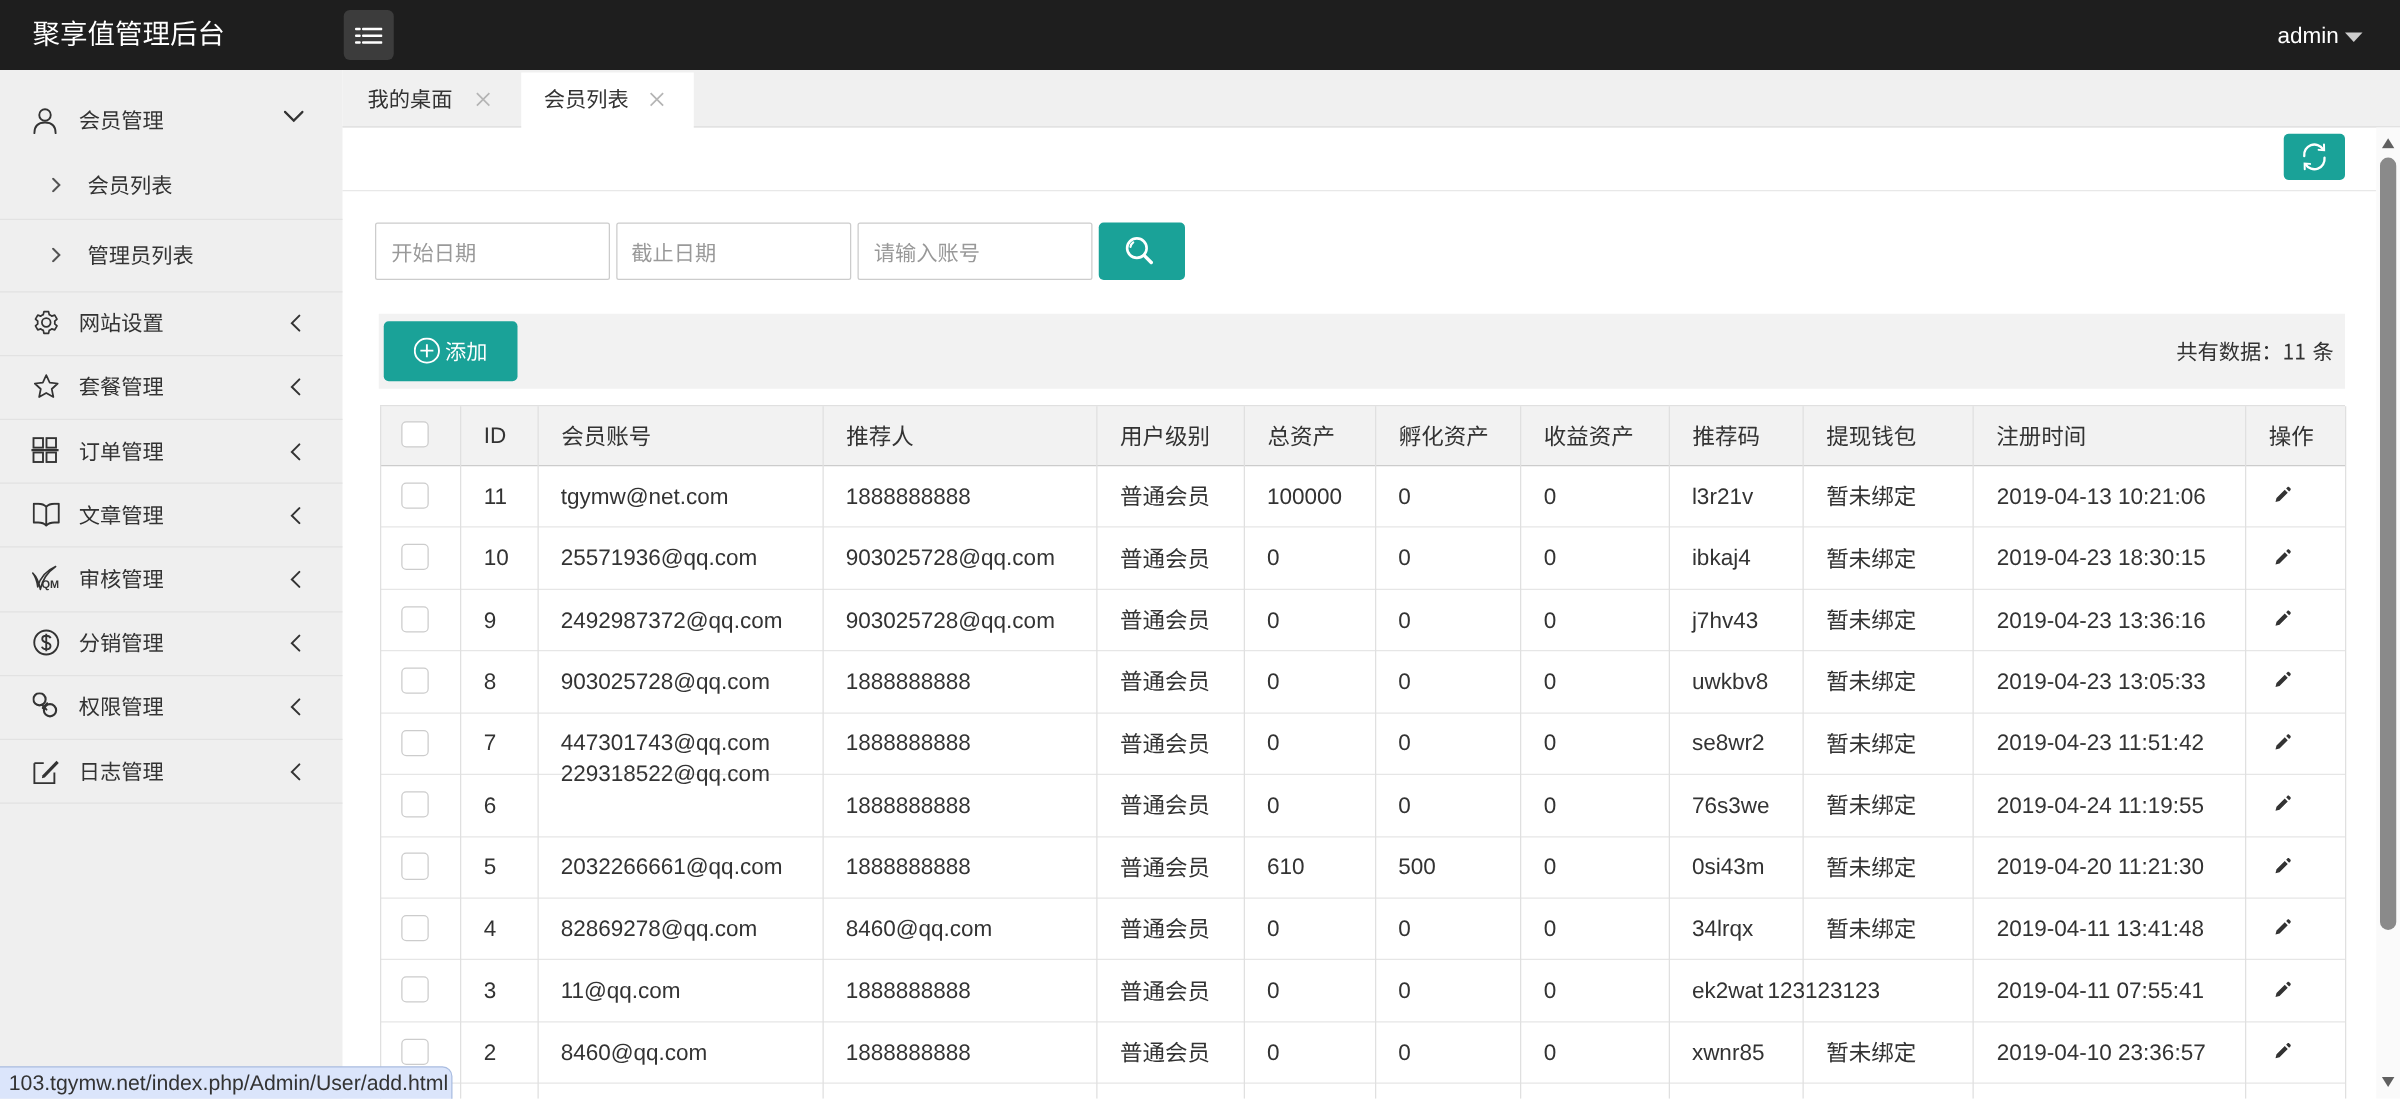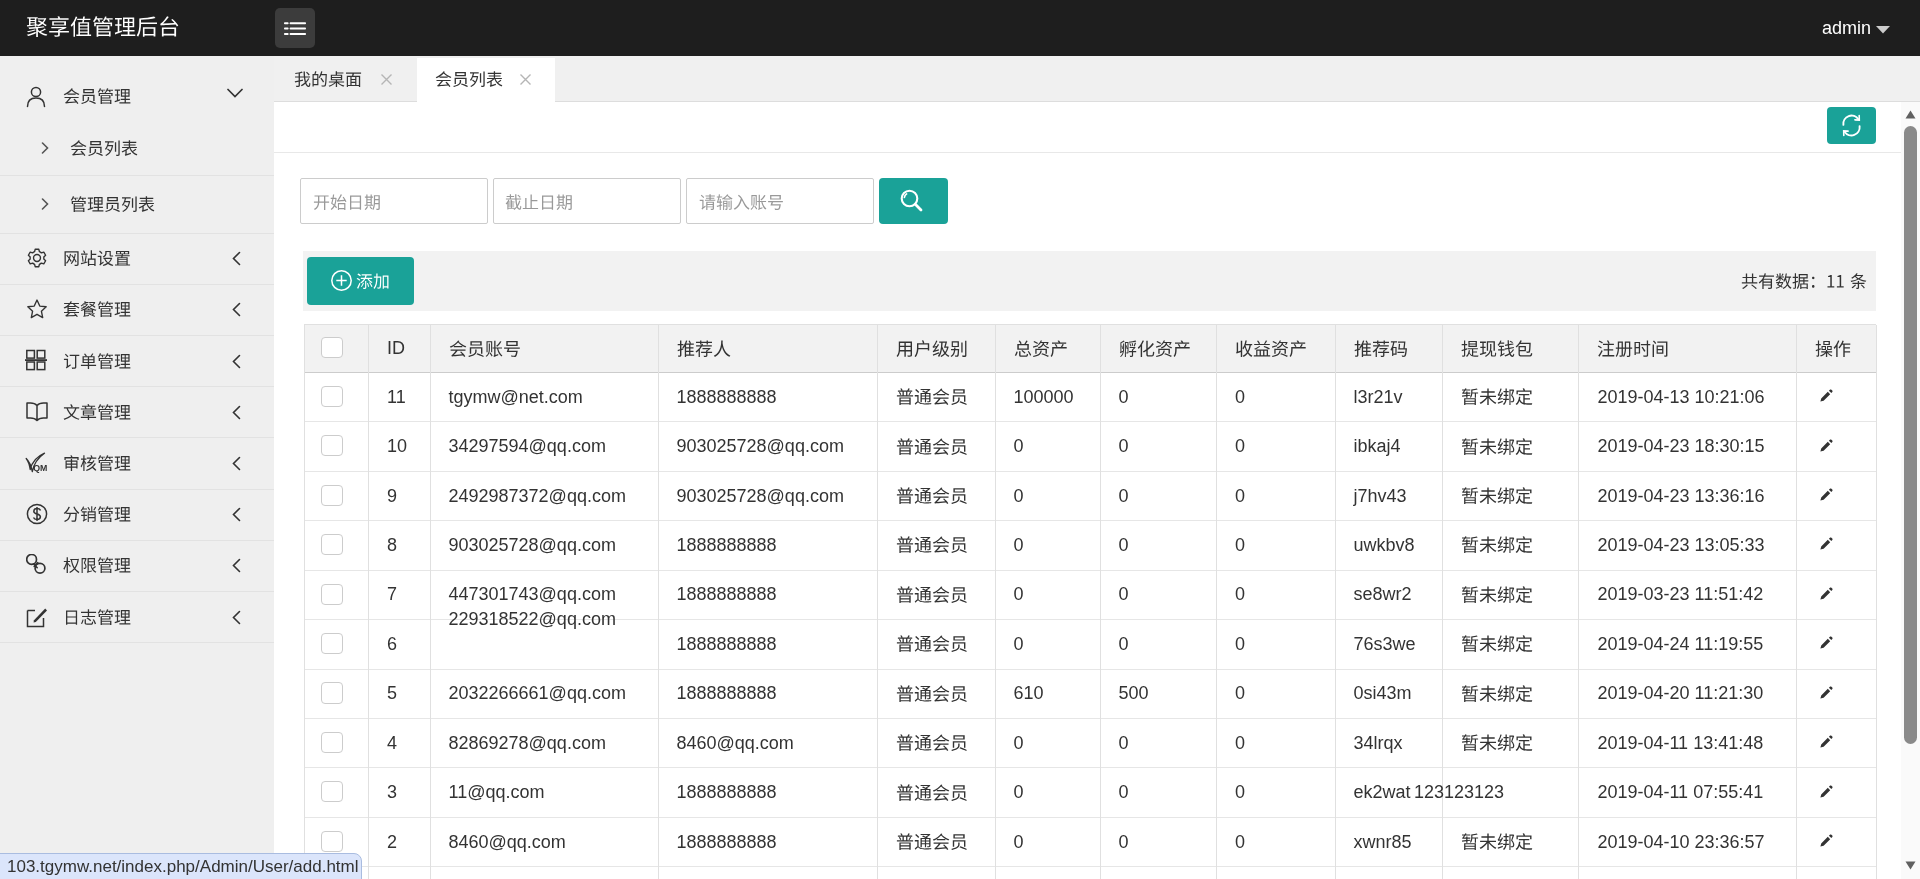--- a/index.html
+++ b/index.html
@@ -451,21 +451,21 @@
       <use href="#g86" x="18.0"></use>
       <use href="#g87" x="36.0"></use>
       <use href="#g88" x="54.0"></use>
     </svg></div>
 <div class="lat" style="left:1597.4px;top:386.6px">2019-04-13 10:21:06</div>
 <svg class="abs" style="left:1818px;top:389.0px" width="15" height="15" viewBox="0 0 15 15">
     <path d="M3.2 9.4 L9.8 2.8 L12.2 5.2 L5.6 11.8 L2.4 12.6 Z M10.9 1.7 L11.9 0.7 C12.3 0.3 13 0.3 13.4 0.7 L14.3 1.6 C14.7 2 14.7 2.7 14.3 3.1 L13.3 4.1 Z" fill="#333"></path>
   </svg>
 <div class="abs" style="left:321.2px;top:435.2px;width:21.6px;height:21.2px;background:#fff;border:1.5px solid #ccc;border-radius:4px"></div>
 <div class="lat" style="left:387.0px;top:436.1px">10</div>
-<div class="lat" style="left:448.5px;top:436.1px">34297594@qq.com</div>
+<div class="lat" style="left:448.5px;top:436.1px">25571936@qq.com</div>
 <div class="lat" style="left:676.5px;top:436.1px">903025728@qq.com</div>
 <div style="position:absolute;left:896.0px;top:437.5px;line-height:0"><svg width="72.0" height="22.5" viewBox="0 -15.5 72.0 22.5" fill="#333">
       <use href="#g83" x="0.0"></use>
       <use href="#g84" x="18.0"></use>
       <use href="#g54" x="36.0"></use>
       <use href="#g55" x="54.0"></use>
     </svg></div>
 <div class="lat" style="left:1013.5px;top:436.1px">0</div>
 <div class="lat" style="left:1118.5px;top:436.1px">0</div>
 <div class="lat" style="left:1235.0px;top:436.1px">0</div>
@@ -541,21 +541,21 @@
 <div class="lat" style="left:1013.5px;top:584.4px">0</div>
 <div class="lat" style="left:1118.5px;top:584.4px">0</div>
 <div class="lat" style="left:1235.0px;top:584.4px">0</div>
 <div class="lat" style="left:1353.5px;top:584.4px">se8wr2</div>
 <div style="position:absolute;left:1460.7px;top:585.9px;line-height:0"><svg width="72.0" height="22.5" viewBox="0 -15.5 72.0 22.5" fill="#333">
       <use href="#g85" x="0.0"></use>
       <use href="#g86" x="18.0"></use>
       <use href="#g87" x="36.0"></use>
       <use href="#g88" x="54.0"></use>
     </svg></div>
-<div class="lat" style="left:1597.4px;top:584.4px">2019-03-23 11:51:42</div>
+<div class="lat" style="left:1597.4px;top:584.4px">2019-04-23 11:51:42</div>
 <svg class="abs" style="left:1818px;top:586.8px" width="15" height="15" viewBox="0 0 15 15">
     <path d="M3.2 9.4 L9.8 2.8 L12.2 5.2 L5.6 11.8 L2.4 12.6 Z M10.9 1.7 L11.9 0.7 C12.3 0.3 13 0.3 13.4 0.7 L14.3 1.6 C14.7 2 14.7 2.7 14.3 3.1 L13.3 4.1 Z" fill="#333"></path>
   </svg>
 <div class="abs" style="left:321.2px;top:633.0px;width:21.6px;height:21.2px;background:#fff;border:1.5px solid #ccc;border-radius:4px"></div>
 <div class="lat" style="left:387.0px;top:633.9px">6</div>
 <div class="lat" style="left:448.5px;top:609px">229318522@qq.com</div>
 <div class="lat" style="left:676.5px;top:633.9px">1888888888</div>
 <div style="position:absolute;left:896.0px;top:635.3px;line-height:0"><svg width="72.0" height="22.5" viewBox="0 -15.5 72.0 22.5" fill="#333">
       <use href="#g83" x="0.0"></use>
       <use href="#g84" x="18.0"></use>

